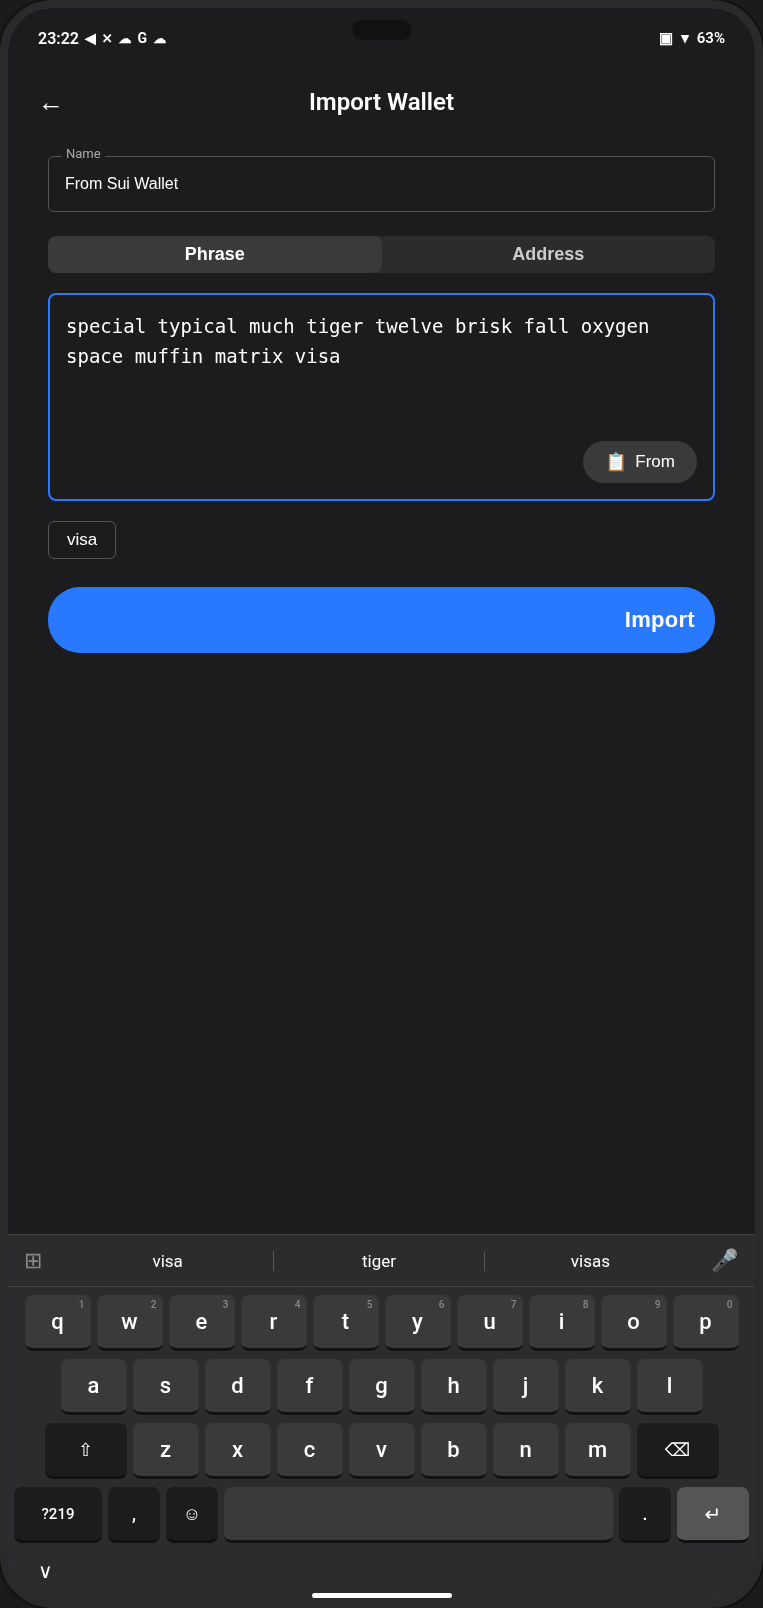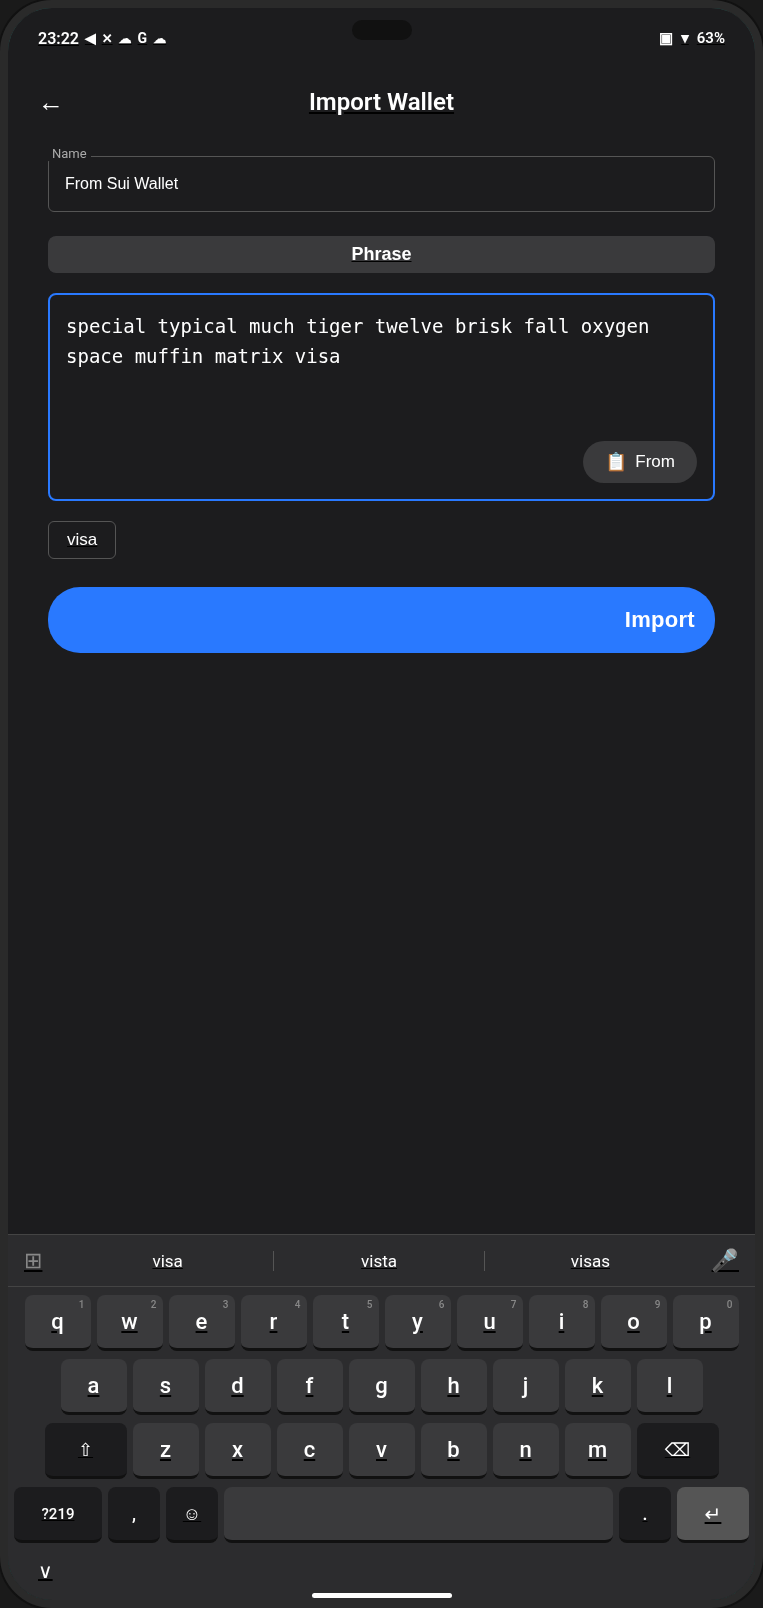--- a/index.html
+++ b/index.html
@@ -15,21 +15,20 @@
 
     .phone-frame {
       width: 763px;
       height: 1608px;
       background: #0f766e;
       border-radius: 52px;
       position: relative;
       overflow: hidden;
       border: 8px solid #2a2a2a;
       box-shadow: 0 0 0 2px #111, inset 0 0 0 1px #444;
-      text-decoration: underline;
     }
 
     
     .status-bar {
       height: 60px;
       background: #1c1c1e;
       display: flex;
       align-items: center;
       justify-content: space-between;
       padding: 0 30px;
@@ -105,21 +104,21 @@
     }
 
     .name-field-wrapper {
       position: relative;
       margin-bottom: 24px;
     }
 
     .name-label {
       position: absolute;
       top: -10px;
-      left: 0;
+      left: 14px;
       color: #aaa;
       font-size: 13px;
       background: #1c1c1e;
       padding: 0 4px;
     }
 
     .name-input {
       width: 100%;
       background: transparent;
       border: 1.5px solid #555;
@@ -409,20 +408,21 @@
 
       
       <div class="name-field-wrapper">
         <span class="name-label">Name</span>
         <input class="name-input" type="text" value="From Sui Wallet" style="">
       </div>
 
       
       <div class="tab-switcher">
         <button class="tab-btn active">Phrase</button>
+        <button class="tab-btn">Address</button>
       </div>
 
       
       <div class="phrase-input-wrapper">
         <textarea class="phrase-textarea" style="">special typical much tiger twelve brisk fall oxygen space muffin matrix visa</textarea>
         <div style="clear:both; display:flex; justify-content:flex-end; margin-top:8px;">
           <button class="paste-btn">
             <span class="paste-icon">📋</span>
             <span>From</span>
           </button>
@@ -439,21 +439,21 @@
 
     </div>
 
     <div class="keyboard-area">
 
       <div class="autocomplete-bar">
         <div class="autocomplete-left">⊞</div>
         <div class="autocomplete-words">
           <span class="autocomplete-word">visa</span>
           <div class="autocomplete-divider"></div>
-          <span class="autocomplete-word">vista</span>
+          <span class="autocomplete-word">tiger</span>
           <div class="autocomplete-divider"></div>
           <span class="autocomplete-word">visas</span>
         </div>
         <div class="autocomplete-mic">🎤</div>
       </div>
 
       <div class="keyboard-rows">
 
         <div class="key-row">
           <div class="key">q<span class="key-number">1</span></div>

